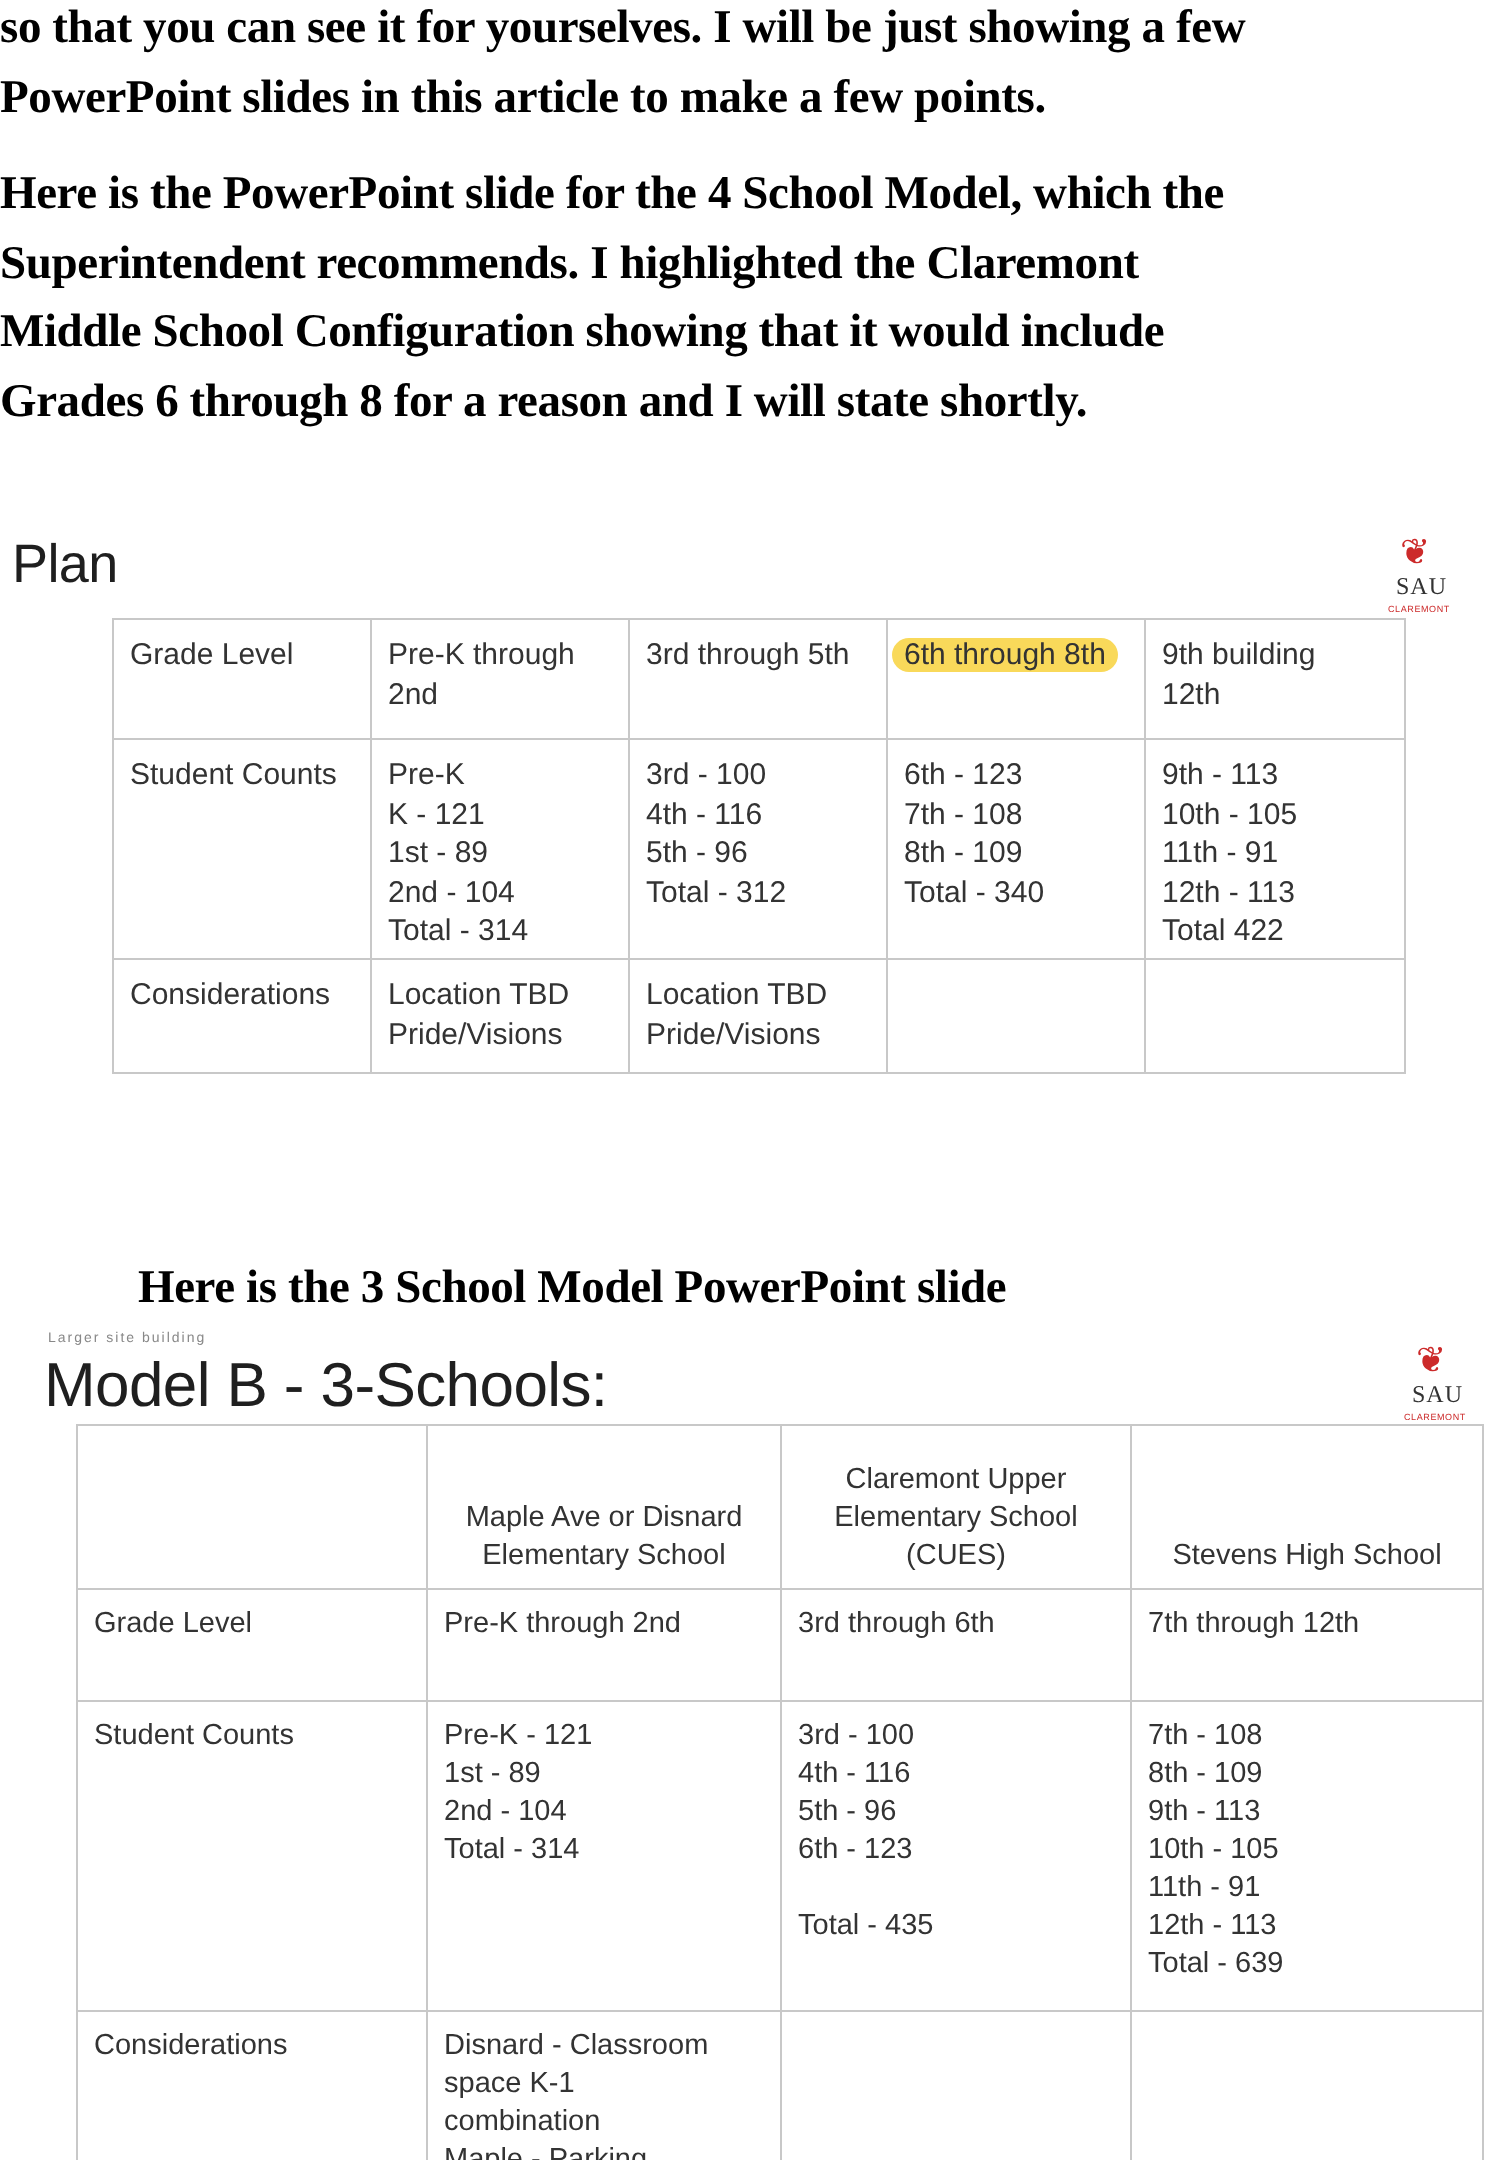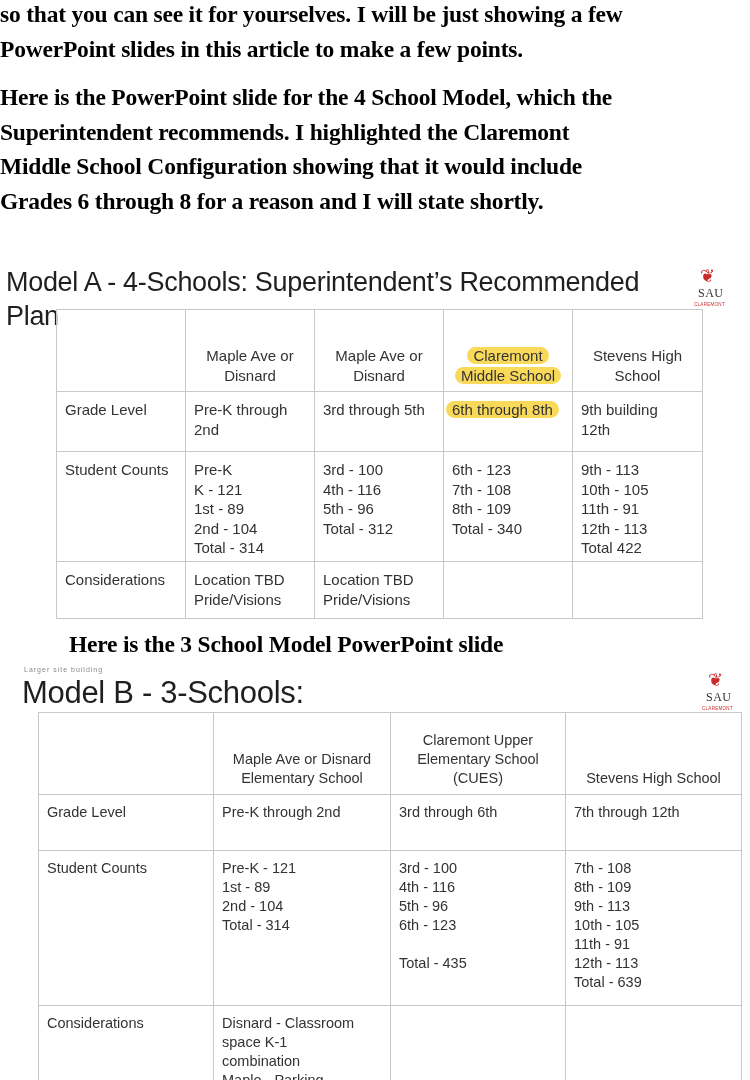--- a/index.html
+++ b/index.html
@@ -77,49 +77,37 @@
 </div>
 
 <div class="prose" id="p-intro">
   <p>Here is the PowerPoint slide for the 4 School Model, which the</p>
   <p>Superintendent recommends.  I highlighted the Claremont</p>
   <p>Middle School Configuration showing that it would include</p>
   <p>Grades 6 through 8 for a reason and I will state shortly.</p>
 </div>
 
 <div class="slide-title" id="title-a">
-  <div>Model A - 4-Schools: Superintendent’s Recommended</div>
   <div>Plan</div>
 </div>
 <div class="logo" id="logo-a">
   <span class="mark">❦</span>
   <span class="sau">SAU</span>
   <span class="sub">CLAREMONT</span>
 </div>
 
 <table class="slide" id="table-a">
   <colgroup>
     <col style="width:129px">
       <col style="width:129px">
       <col style="width:129px">
       <col style="width:129px">
       <col style="width:130px">
   </colgroup>
   <tbody>
-      <tr class="head">
-    <th></th>
-    <th><span class="cell-lines">Maple Ave or
-Disnard</span></th>
-    <th><span class="cell-lines">Maple Ave or
-Disnard</span></th>
-    <th><span class="cell-lines hl">Claremont
-Middle School</span></th>
-    <th><span class="cell-lines">Stevens High
-School</span></th>
-  </tr>
   <tr class="grade">
     <td>Grade Level</td>
     <td class="cell-lines">Pre-K through
 2nd</td>
     <td class="cell-lines">3rd through 5th</td>
     <td style="padding-left:2px"><span class="hl">6th through 8th</span></td>
     <td class="cell-lines">9th building
 12th</td>
   </tr>
   <tr class="counts">

